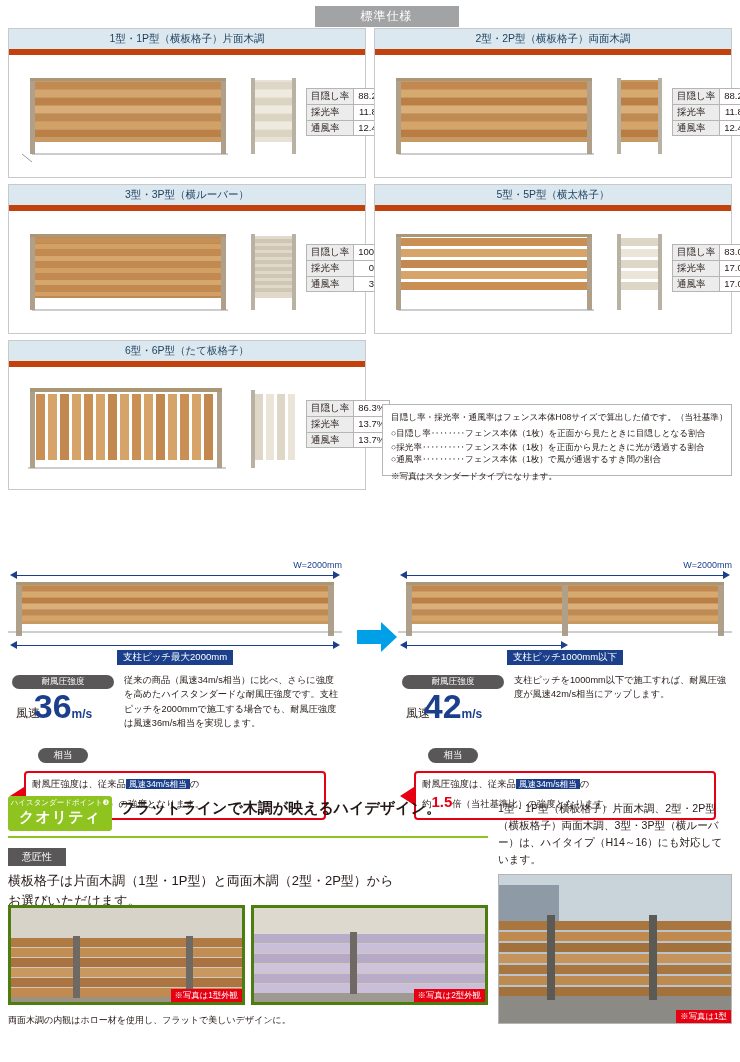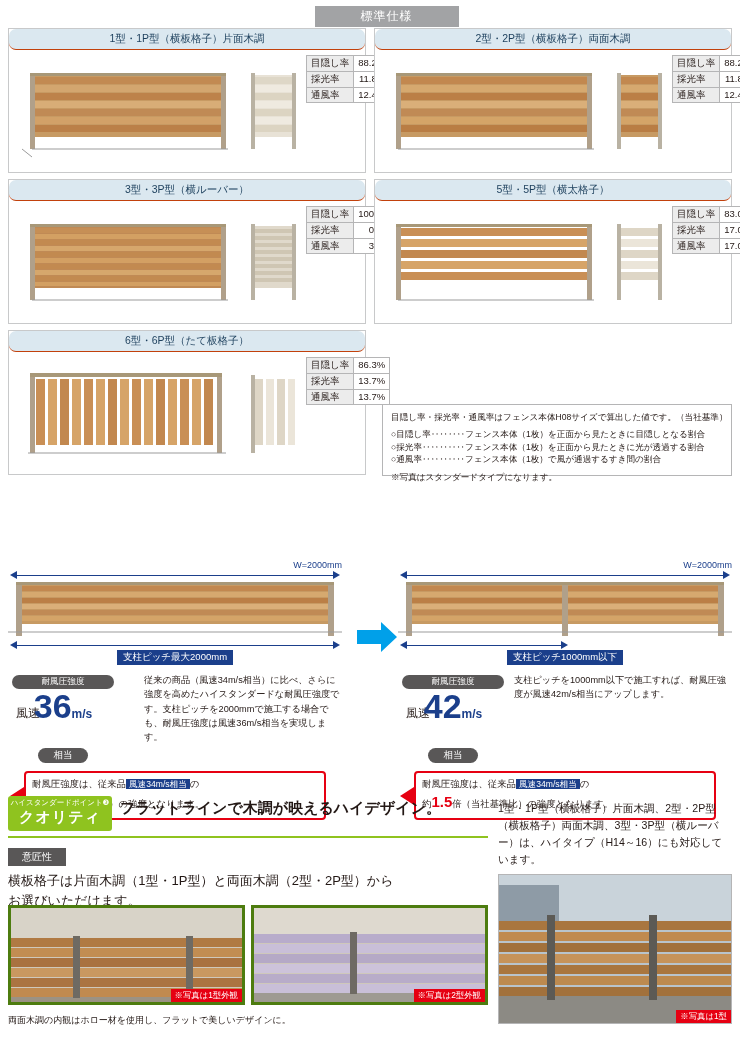--- a/index.html
+++ b/index.html
@@ -21,42 +21,42 @@
   }
   .std-header .bar {
     display:inline-block; background:#a2a3a5; color:#fff;
     font-size:12px; padding:2px 46px; letter-spacing:1px;margin-left:33px;
   }
   .grid-wrap { position:absolute; left:8px; top:28px; width:724px; }
   .row { display:flex; gap:8px; margin-bottom:6px; }
   .cell { width:358px; border:1px solid #c8c9ca; background:#fff; }
   .cell .title {
     background:#dbe8f0; color:#1c3f5c; font-size:10.5px;
-    text-align:center; padding:3px 0; border-bottom:1px solid #c2410c;border-radius:7px;
+    text-align:center; padding:3px 0; border-bottom:6px solid #c2410c;
   }
   .cell .body { display:flex; padding:5px; gap:5px; align-items:flex-start; }
   .fence-main { position:relative; width:228px; height:112px; }
   .fence-side { position:relative; width:54px; height:112px; }
-  .spec-table { margin-left:auto; }
+  .spec-table { margin-left:auto;margin-top:28px; }
   .spec-table table { border-collapse:collapse; }
   .spec-table td {
     border:1px solid #b5b5b6; font-size:9.5px; padding:1px 4px; line-height:1.35;
     white-space:nowrap;
   }
   .spec-table td.k { background:#ececec; }
   .spec-table td.v { text-align:right; background:#fff; }
 
   
   .note-box {
     position:absolute; left:382px; top:404px; width:350px; height:72px;
     border:1px solid #b5b5b6; background:#fff; padding:6px 8px;
     font-size:8.6px; line-height:1.45; color:#231815;
   }
   .note-box .nline { white-space:nowrap; }
-  .note-foot { margin-top:5px; }
+  .note-foot { margin-top:5px;font-family:Liberation Mono, monospace; }
 
   
   .pt-band { position:absolute; left:8px; width:724px; }
   .pt-head { display:flex; align-items:flex-start; gap:8px; }
   .pt-badge {
     width:104px; flex:0 0 104px; background:#8fc31f; color:#fff;
     border-radius:3px; text-align:center; padding:2px 0 4px;
   }
   .pt-badge .small { font-size:7.5px; display:block; line-height:1.3; }
   .pt-badge .big { font-size:15px; font-weight:bold; letter-spacing:1px; display:block; }
@@ -487,21 +487,21 @@
 
       <div style="display:flex; margin-top:8px; gap:6px;">
         <div class="seal">
           <div class="band-top">耐風圧強度</div>
           <div class="wind-small">風速</div>
           <div class="num">
             <span>36</span><span class="ms">m/s</span>
           </div>
           <div class="band-bot">相当</div>
         </div>
-        <div style="flex:1;margin-left:20px;">
+        <div style="flex:1;">
           <div class="desc-text">従来の商品（風速34m/s相当）に比べ、さらに強度を高めたハイスタンダードな耐風圧強度です。支柱ピッチを2000mmで施工する場合でも、耐風圧強度は風速36m/s相当を実現します。</div>
         </div>
       </div>
 
       <div class="callout" style="margin-top:6px; margin-left:16px; width:302px;">
         <span class="red-arrow"></span>
         <div>
           <span>耐風圧強度は、従来品</span><span class="tag-blue">風速34m/s相当</span><span>の</span>
         </div>
         <div>

